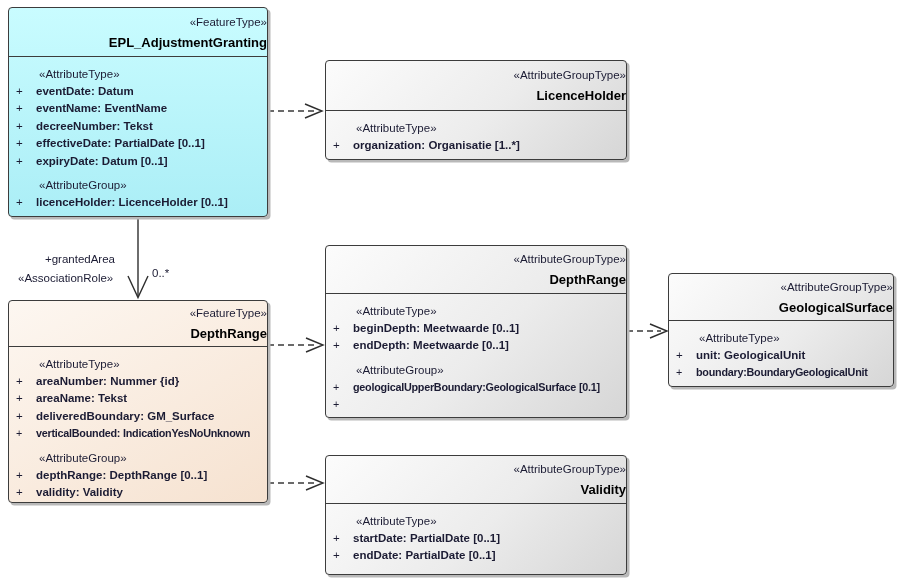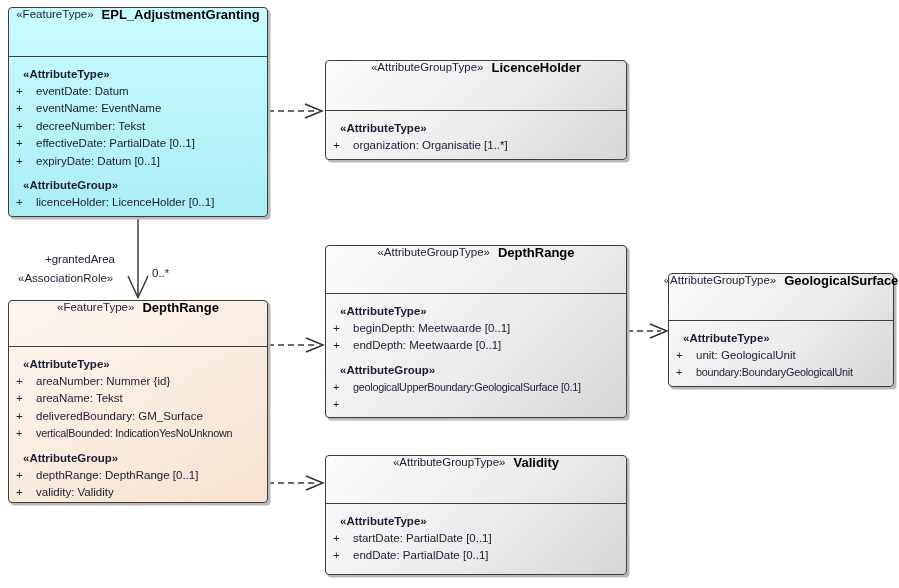--- a/index.html
+++ b/index.html
@@ -15,31 +15,31 @@
   .uml-box{
     position:absolute;box-sizing:border-box;
     border:1.4px solid #3c3c3c;border-radius:4px;
     box-shadow:2.5px 2.5px 0 #b9b9b9;
   }
   .fill-cyan{background:linear-gradient(180deg,var(--feature-cyan-top,#c9fcff) 0%,var(--feature-cyan-bottom,#abeef6) 100%);}
   .fill-peach{background:linear-gradient(150deg,var(--granted-top,#fdf7f1) 0%,var(--granted-bottom,#f6e2d0) 100%);}
   .fill-gray{background:linear-gradient(135deg,var(--group-top,#fcfcfc) 0%,#ececec 55%,var(--group-bottom,#d6d6d6) 100%);}
 
   .box-header{
-    box-sizing:border-box;display:flex;align-items:flex-start;justify-content:center;
+    box-sizing:border-box;display:flex;flex-direction:column;align-items:flex-end;justify-content:center;
     gap:8px;border-bottom:1.4px solid #3c3c3c;
   }
   .stereotype{font-size:11.5px;line-height:12px;}
   .box-title{font-size:13px;line-height:13px;font-weight:700;color:#000;}
 
   .box-body{padding-top:8px;}
-  .section-header{font-size:11.5px;height:18px;line-height:18px;margin-left:14px;white-space:nowrap;font-weight:bold;}
+  .section-header{font-size:11.5px;height:18px;line-height:18px;margin-left:30px;white-space:nowrap;}
   .attr-row{display:flex;height:17.4px;line-height:17.4px;font-size:11.5px;white-space:nowrap;}
   .attr-row .vis{width:27px;padding-left:7px;box-sizing:border-box;flex:0 0 auto;}
-  .attr-row .attr-text{flex:0 0 auto;}
+  .attr-row .attr-text{flex:0 0 auto;font-weight:bold;}
   .attr-row.sm{font-size:10.8px;letter-spacing:-0.25px;}
   .group-gap{margin-top:6px;}
 
   .conn-label{position:absolute;font-size:11.5px;line-height:13px;white-space:nowrap;}
   .lbl-right{text-align:center;}
 </style>
 </head>
 <body>
 
 <div id="canvas">

